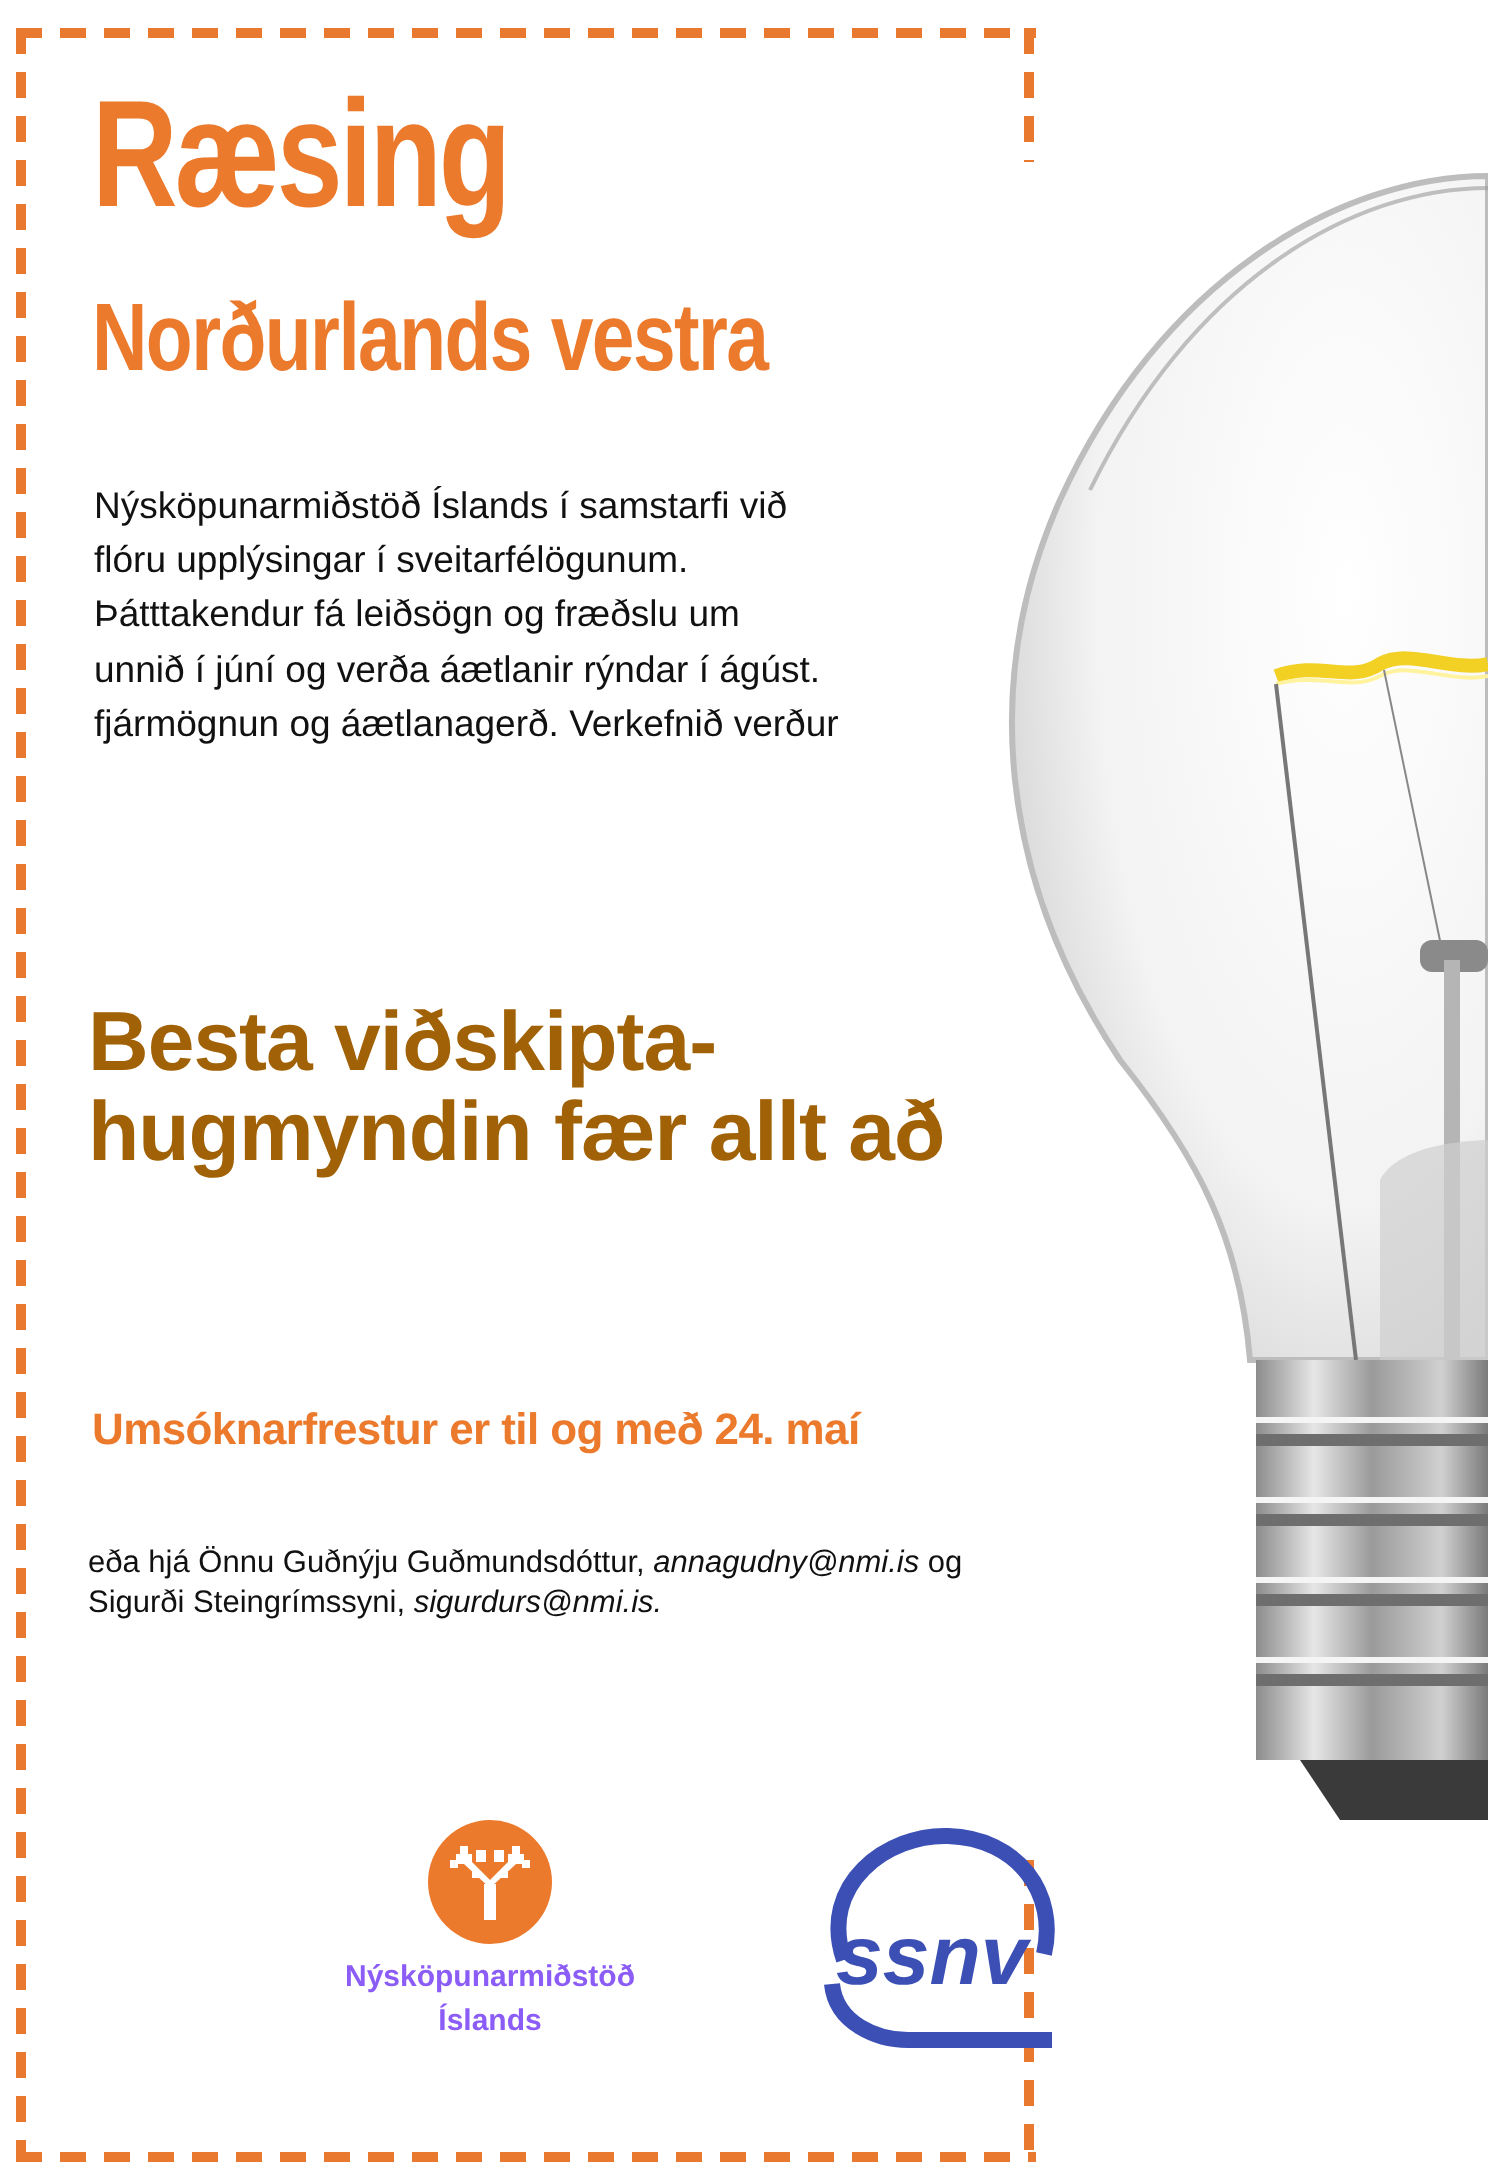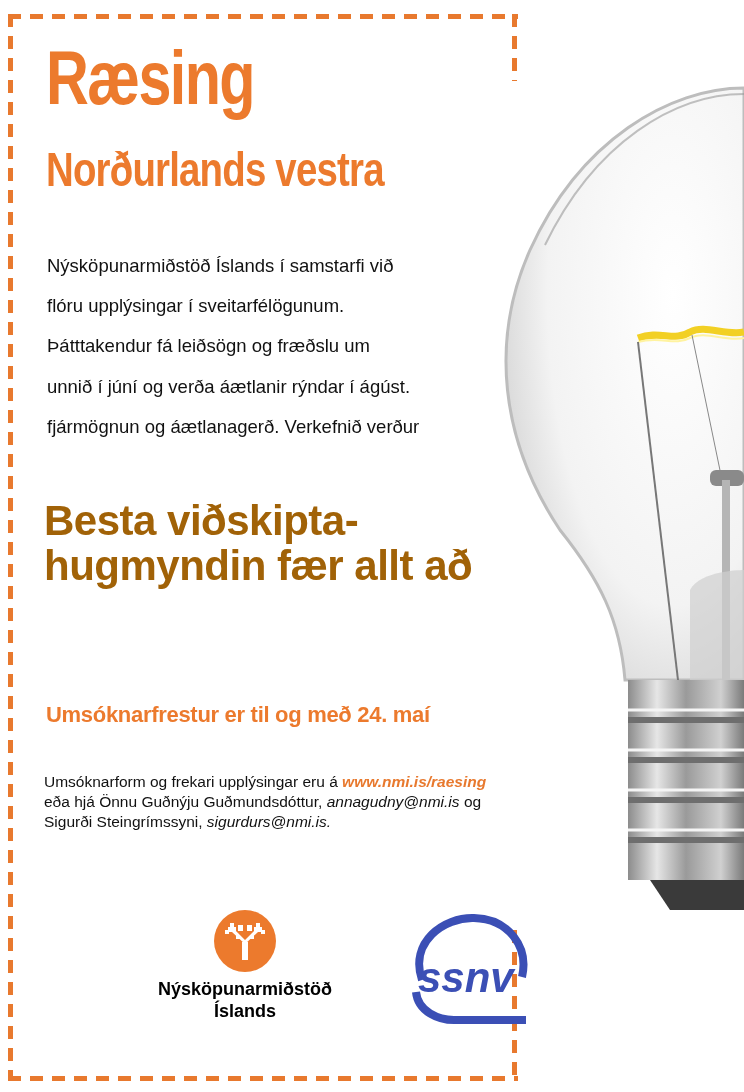--- a/index.html
+++ b/index.html
@@ -16,34 +16,34 @@
     background: repeating-linear-gradient(180deg, #e8792e 0 13px, transparent 13px 22px); }
 
   .bulb { position:absolute; left:500px; top:80px; width:244px; height:830px; }
 
   .title { position:absolute; left:46px; top:40px; color:#ec7a2d; font-weight:bold;
     font-family:"Liberation Sans Narrow","Liberation Sans", sans-serif; font-size:76px; line-height:1; letter-spacing:-2px; transform:scaleX(0.78); transform-origin:left top; }
   .subtitle { position:absolute; left:46px; top:146px; color:#ec7a2d; font-weight:bold;
     font-size:48px; line-height:1; letter-spacing:-1px; transform:scaleX(0.8); transform-origin:left top; }
 
   .body-text { position:absolute; left:47px; top:239px; width:470px; color:#111; font-size:18.5px; line-height:27.2px; }
-  .body-text div { white-space:nowrap;margin-top:13px; }
+  .body-text div { white-space:nowrap; }
 
   .prize { position:absolute; left:44px; top:498px; color:#a16207; font-weight:bold; font-size:42px; line-height:45px; letter-spacing:-0.5px; }
   .prize div { white-space:nowrap; }
 
   .deadline { position:absolute; left:46px; top:702px; color:#ec7a2d; font-weight:bold; font-size:22px; letter-spacing:-0.3px; white-space:nowrap; }
 
   .contact { position:absolute; left:44px; top:772px; color:#111; font-size:15.5px; line-height:20px; white-space:nowrap; }
   .contact .link { color:#e8792e; font-weight:bold; font-style:italic; }
   .contact .em { font-style:italic; }
 
   .logo-nmi { position:absolute; left:150px; top:910px; width:190px; text-align:center; }
   .logo-nmi .circle { width:62px; height:62px; border-radius:50%; background:#ec7a2d; margin:0 auto; position:relative; }
-  .logo-nmi .name { color:#000000; font-size:18px; font-weight:bold; line-height:22px; margin-top:6px; }
+  .logo-nmi .name { color:#8b5cf6; font-size:15px; font-weight:bold; line-height:22px; margin-top:6px; }
 
   .logo-ssnv { position:absolute; left:404px; top:912px; width:130px; height:118px; }
 </style>
 </head>
 <body>
 
 <div class="dash-top"></div>
 <div class="dash-bottom"></div>
 <div class="dash-left"></div>
 <div class="dash-right"></div>
@@ -94,21 +94,20 @@
 </div>
 
 <div class="prize">
   <div>Besta viðskipta-</div>
   <div>hugmyndin fær allt að</div>
 </div>
 
 <div class="deadline">Umsóknarfrestur er til og með 24. maí</div>
 
 <div class="contact">
-  <div><span>Umsóknarform og frekari upplýsingar eru á </span><span class="link">www.nmi.is/raesing</span></div>
   <div><span>eða hjá Önnu Guðnýju Guðmundsdóttur, </span><span class="em">annagudny@nmi.is</span><span> og</span></div>
   <div><span>Sigurði Steingrímssyni, </span><span class="em">sigurdurs@nmi.is.</span></div>
 </div>
 
 <div class="logo-nmi">
   <div class="circle">
     <svg width="62" height="62" viewBox="0 0 62 62" xmlns="http://www.w3.org/2000/svg">
       <g fill="#ffffff">
         <rect x="28" y="32" width="6" height="18"></rect>
         <path d="M31 34 L18 22 L21 20 L31 30 L41 20 L44 22 Z"></path>

